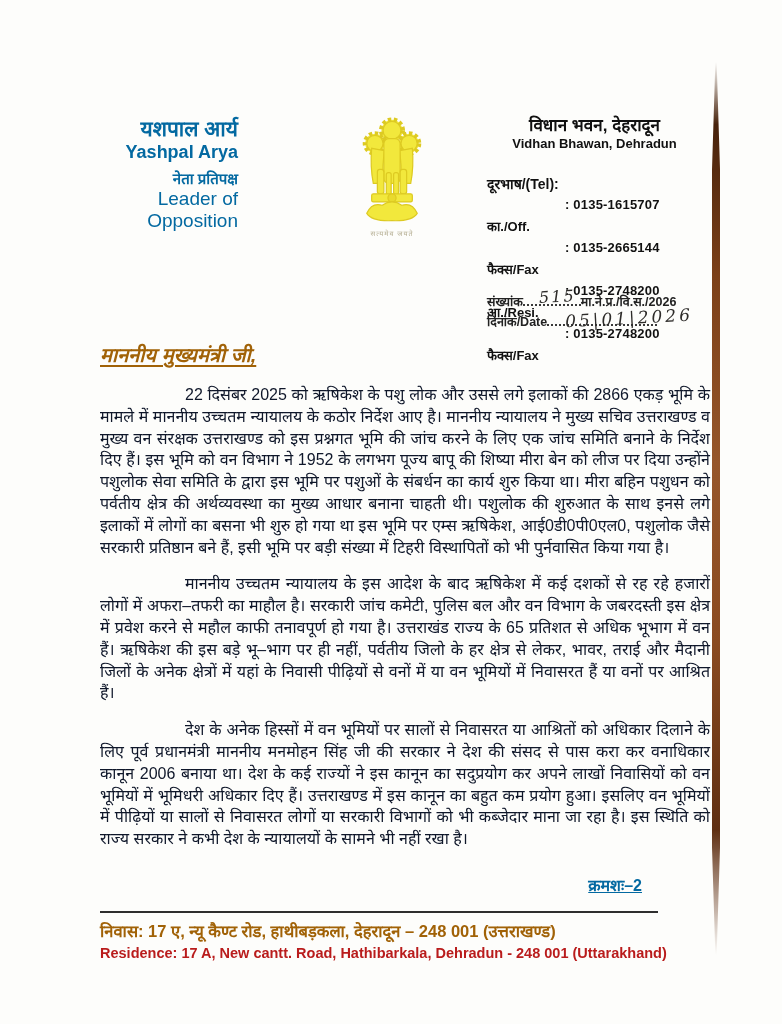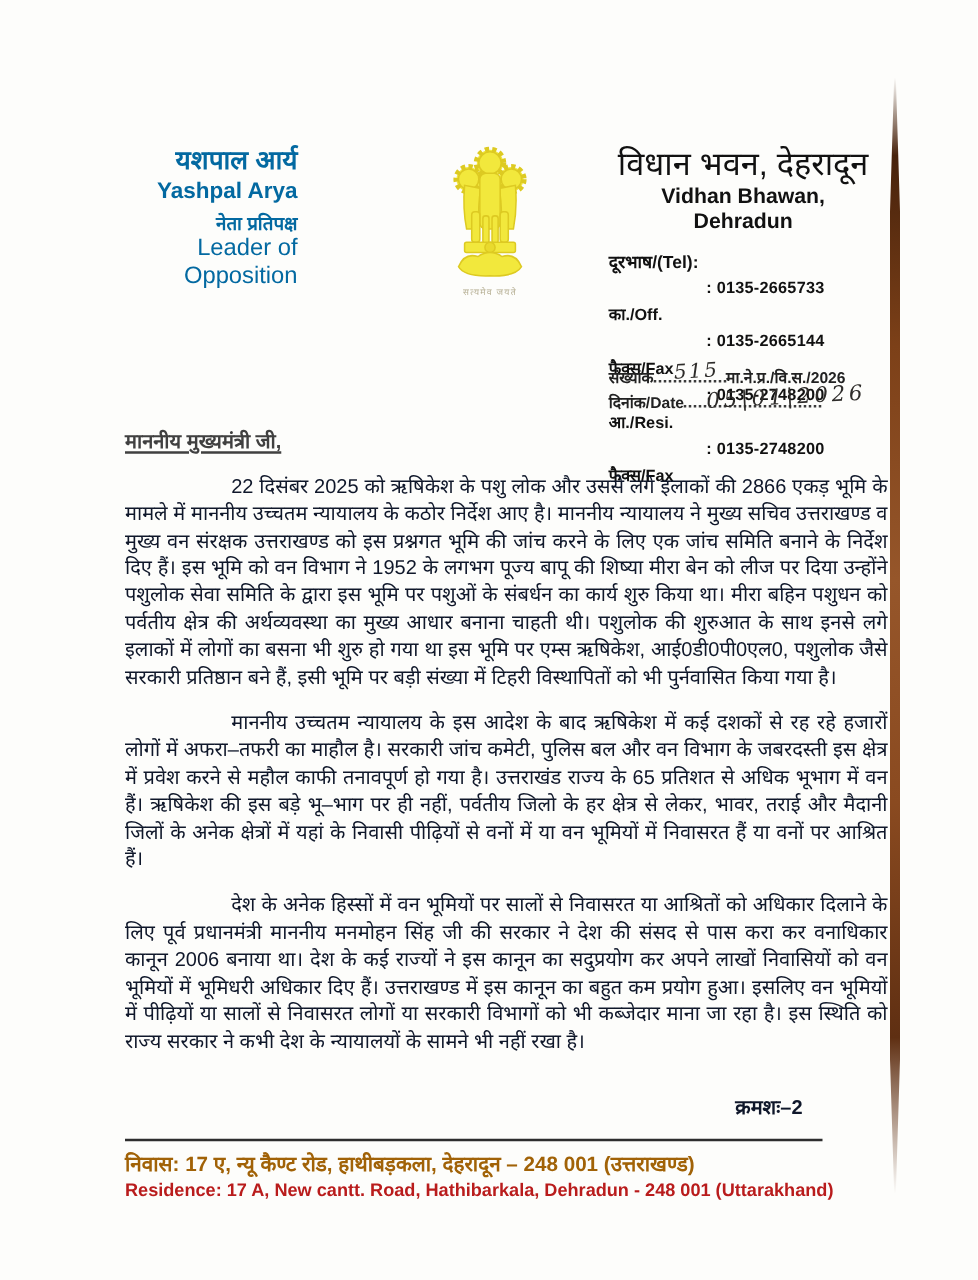--- a/index.html
+++ b/index.html
@@ -18,51 +18,51 @@
   .sender-name-hi { font-size:21px; font-weight:bold; line-height:1.25; }
   .sender-name-en { font-size:18px; font-weight:bold; line-height:1.2; }
   .sender-title-hi { font-size:15px; font-weight:bold; margin-top:4px; }
   .sender-title-en { font-size:19px; font-weight:normal; }
 
   .emblem-wrap { position:absolute; left:350px; top:106px; width:84px; text-align:center; }
   .emblem-wrap svg { display:block; margin:0 auto; filter:blur(0.3px); }
   .emblem-caption { font-size:7px; color:#b4ad91; filter:blur(0.4px); letter-spacing:1px; margin-top:1px; }
 
   .office-block { position:absolute; left:487px; top:116px; width:215px; color:#111; }
-  .office-name-hi { font-size:26px; font-weight:normal; text-align:center; line-height:1.2; }
-  .office-name-en { font-size:17px; font-weight:bold; text-align:center; }
-  .tel-label { font-size:14px; font-weight:bold; margin-top:12px; }
+  .office-name-hi { font-size:17px; font-weight:bold; text-align:center; line-height:1.2; }
+  .office-name-en { font-size:13px; font-weight:bold; text-align:center; }
+  .tel-label { font-size:14px; font-weight:bold; margin-top:23px; }
   .phone-row { display:flex; font-size:13px; font-weight:bold; line-height:19px; margin-top:2px; }
   .phone-label { width:78px; flex:none;margin-top:22px; }
   .phone-value { letter-spacing:0.2px; }
 
   
   .ref-block { position:absolute; left:487px; top:293px; width:230px; font-size:12.5px; font-weight:bold; color:#222; }
   .ref-line { position:relative; height:20px; white-space:nowrap; }
   .dots { display:inline-block; border-bottom:2px dotted #3a3a3a; height:11px; vertical-align:baseline; }
   .hand {
     font-family:"DejaVu Serif", serif; font-style:italic; font-weight:normal;
     color:#2e2c2a; position:absolute; transform:rotate(-3deg); letter-spacing:2px;
   }
   .hand-ref { font-size:16px; left:52px; top:-6px; }
   .hand-date { font-size:17px; left:78px; top:-5px; letter-spacing:3px; }
 
   
   .letter-body { position:absolute; left:100px; top:341px; width:610px; }
   .salutation {
-    font-size:16px; font-weight:bold; color:#404040;
+    font-size:20px; font-weight:bold; color:#a16207;
     text-decoration:underline; text-underline-offset:3px; text-decoration-thickness:1.5px;
-    margin-bottom:16px; display:inline-block;
+    margin-bottom:16px; display:inline-block;font-style:italic;
   }
   .para {
     font-size:16px; line-height:21.8px; text-align:justify; color:#0f172a;
     margin-bottom:15px; text-indent:85px;
   }
 
-  .continuation { position:absolute; right:140px; top:874px; font-size:16px; font-weight:bold; color:#0f172a; }
+  .continuation { position:absolute; right:140px; top:874px; font-size:16px; font-weight:bold; color:#0369a1;text-decoration:underline; }
 
   
   .footer-block { position:absolute; left:100px; top:911px; width:610px; }
   .footer-rule { width:558px; border-top:2px solid #2e2e2e; margin-bottom:6px; }
   .footer-hi { font-size:16.5px; font-weight:bold; color:#a16207; }
   .footer-en { font-size:14.5px; font-weight:bold; color:#b91c1c; margin-top:3px; }
 
   
   .scan-line {
     position:absolute; left:712px; top:62px; width:8px; height:893px;
@@ -116,21 +116,21 @@
     </span>
     <div class="emblem-caption">सत्यमेव जयते</div>
   </div>
 
   <div class="office-block">
     <div class="office-name-hi">विधान भवन, देहरादून</div>
     <div class="office-name-en">Vidhan Bhawan, Dehradun</div>
     <div class="tel-label">दूरभाष/(Tel):</div>
     <div class="phone-row">
       <span class="phone-label">का./Off.</span>
-      <span class="phone-value">: 0135-2665733</span>
+      <span class="phone-value">: 0135-1615707</span>
     </div>
     <div class="phone-row">
       <span class="phone-label">फैक्स/Fax</span>
       <span class="phone-value">: 0135-2665144</span>
     </div>
     <div class="phone-row">
       <span class="phone-label">आ./Resi.</span>
       <span class="phone-value">: 0135-2748200</span>
     </div>
     <div class="phone-row">

